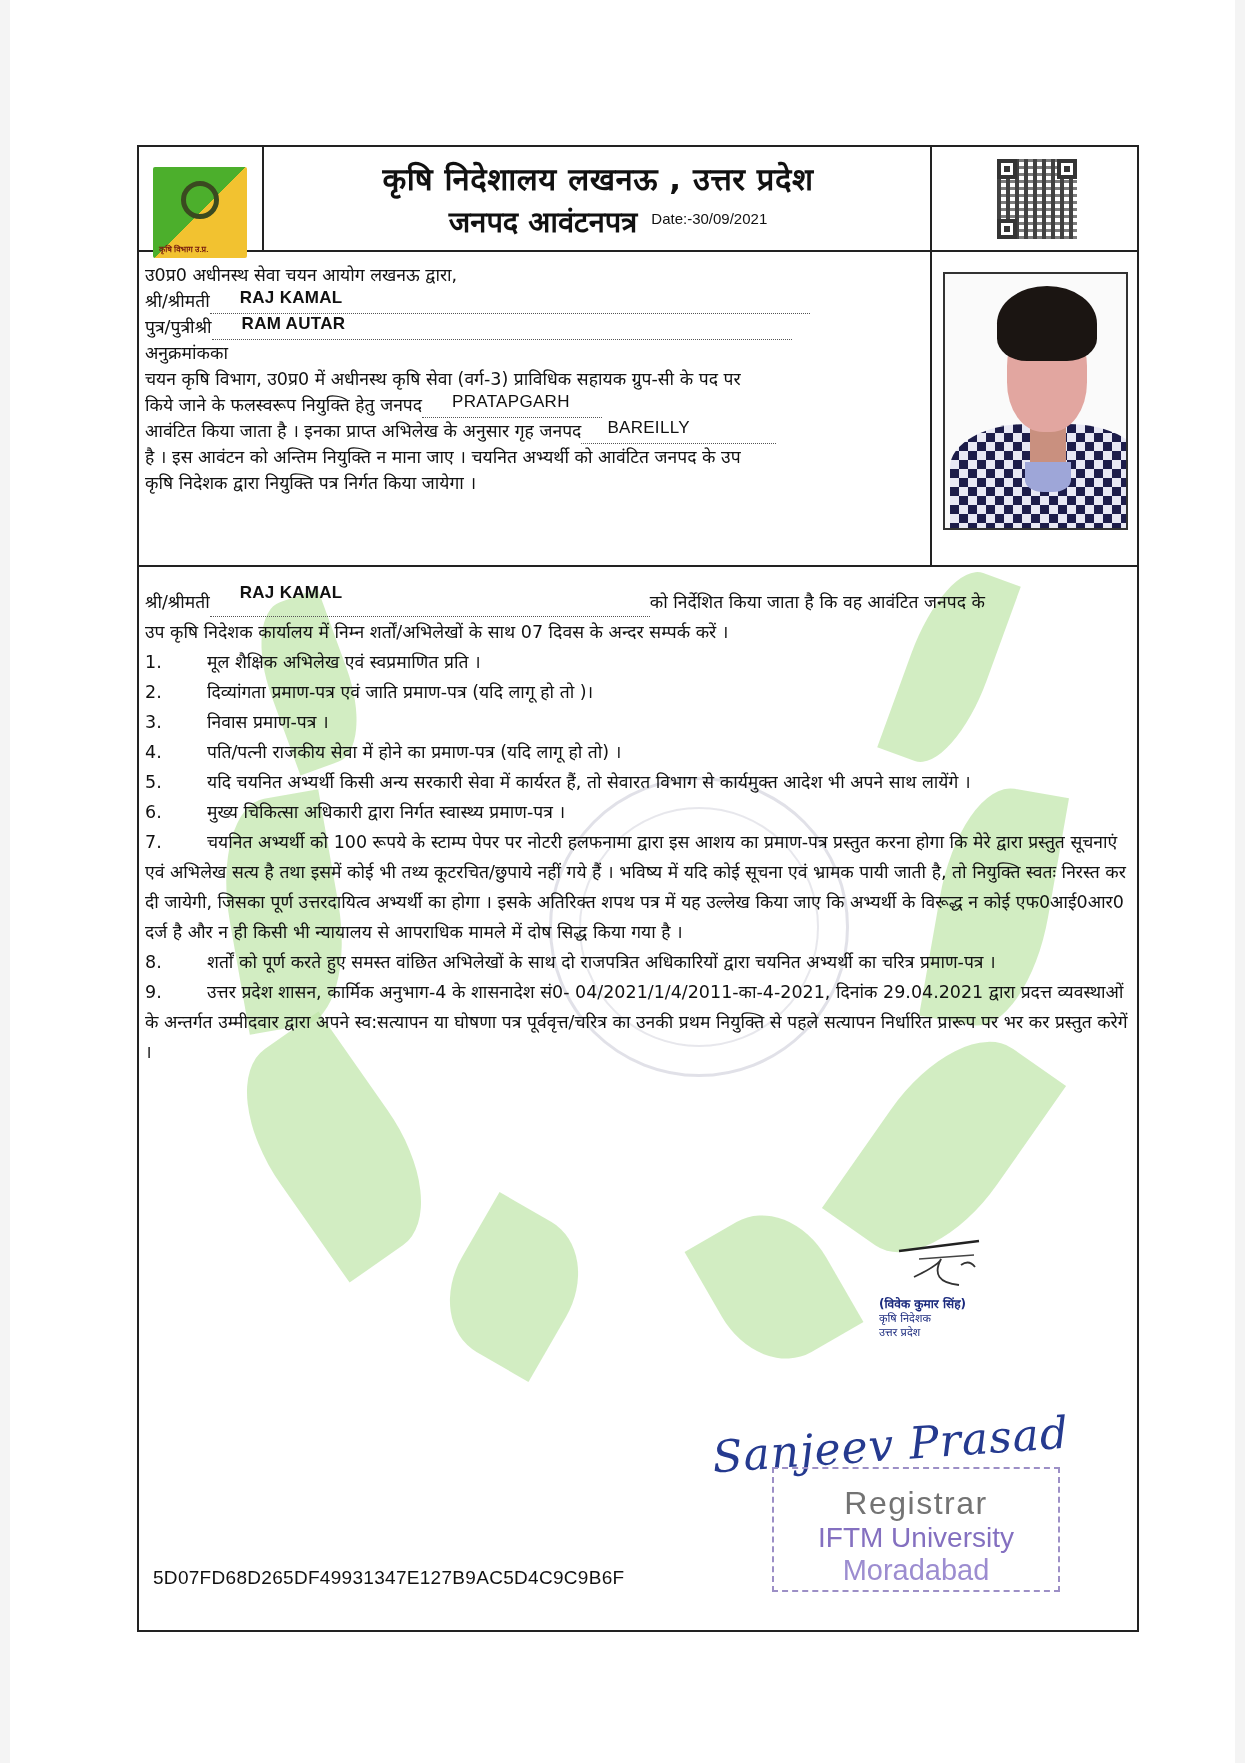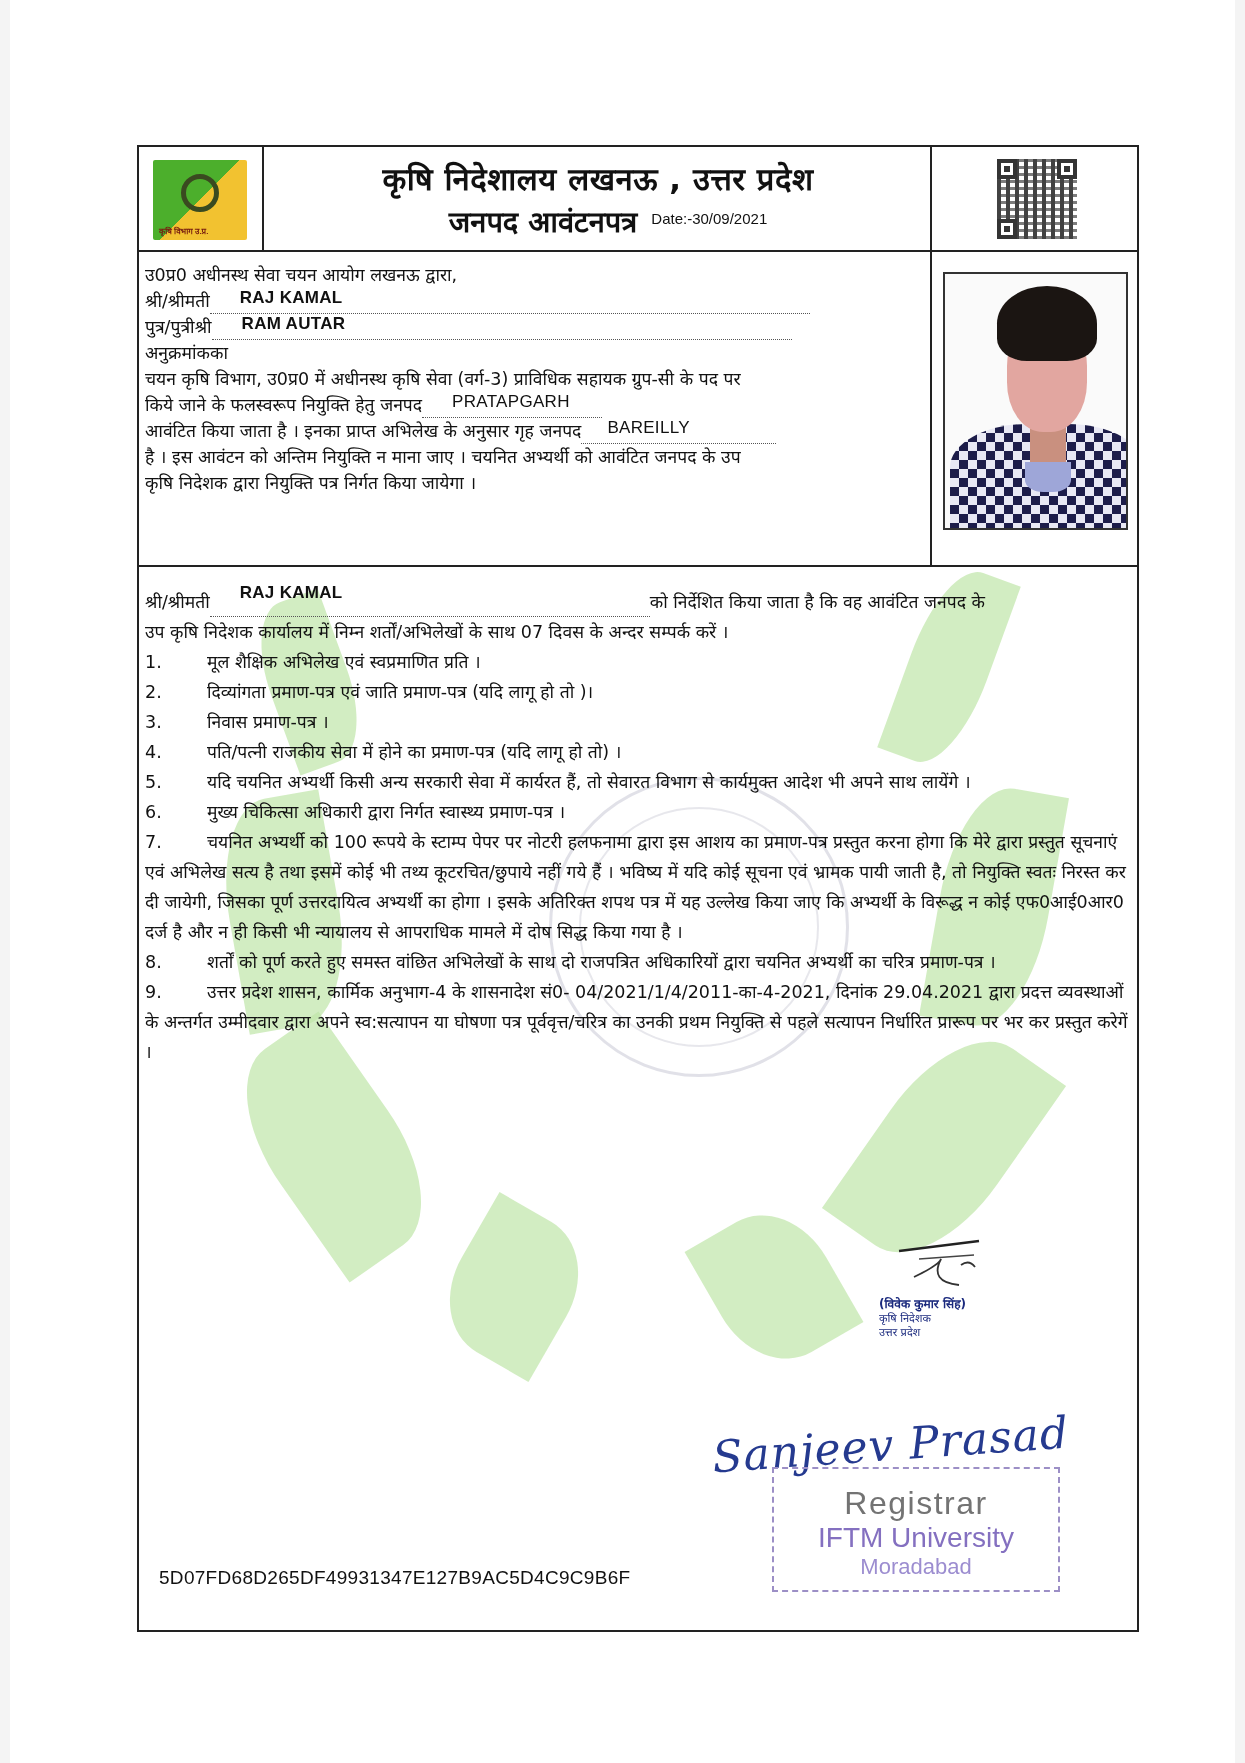--- a/index.html
+++ b/index.html
@@ -16,21 +16,21 @@
   
   .wm { position: absolute; pointer-events: none; }
   .wm-leaf { position: absolute; background: #bfe6a8; opacity: .7; border-radius: 50% 0 50% 0; }
   .wm-seal { position: absolute; left: 410px; top: 630px; width: 300px; height: 300px; border: 3px solid #c9c9d6; border-radius: 50%; opacity:.55; }
   .wm-seal2 { position: absolute; left: 440px; top: 660px; width: 240px; height: 240px; border: 2px solid #d3d3dd; border-radius: 50%; opacity:.55; }
 
   
   .hdr { position: absolute; left: 0; top: 0; width: 998px; height: 105px; border-bottom: 2px solid #222; }
   .logo-cell { position: absolute; left: 0; top: 0; width: 125px; height: 103px; border-right: 2px solid #222; }
   .logo {
-    position: absolute; left: 14px; top: 13px; width: 94px; height: 80px;
+    position: absolute; left: 14px; top: 20px; width: 94px; height: 91px;
     background: linear-gradient(135deg, #4caf2c 0%, #4caf2c 50%, #f2c230 50%, #f2c230 100%);
     border-radius: 2px;
     padding-left: 26px;
   }
   .logo .emblem { position: absolute; left: 28px; top: 14px; width: 38px; height: 38px; border: 5px solid #3a4a20; border-radius: 50%; }
   .logo .logo-text { position: absolute; left: 6px; bottom: 4px; font-size: 8px; color: #7a2010; font-weight: bold; }
   .title-cell { position: absolute; left: 127px; top: 0; width: 664px; height: 103px; text-align: center; }
   .title1 { font-family: "DejaVu Sans", sans-serif; font-weight: bold; font-size: 31px; margin-top: 10px; letter-spacing: 0.5px; }
   .title2 { font-family: "DejaVu Sans", sans-serif; font-weight: bold; font-size: 29px; margin-top: 2px; position: relative; left: 10px; }
   .date { font-size: 15px; font-weight: normal; position: relative; top: -8px; margin-left: 14px; font-family: "Liberation Sans", sans-serif; }
@@ -61,34 +61,34 @@
   .s1-text { position: absolute; left: 6px; top: 10px; width: 780px; font-family: "DejaVu Sans", sans-serif; font-size: 17.5px; line-height: 26px; }
   .line { white-space: nowrap; position: relative; height: 26px; }
   .fill { display: inline-block; border-bottom: 1px dotted #555; vertical-align: bottom; height: 20px; position: relative; }
   .fillv { position: absolute; left: 6px; bottom: 2px; font-family: "Liberation Sans", sans-serif; font-size: 17px; font-weight: bold; letter-spacing: .3px; margin-left: 24px; }
 
   
   .s2-text { position: absolute; left: 6px; top: 440px; width: 985px; font-family: "DejaVu Sans", sans-serif; font-size: 17.5px; line-height: 30px; }
   .s2-text .row { position: relative; }
   .num { display: inline-block; width: 62px; }
   .cond { display: inline; }
-  .hash { position: absolute; left: 20px; top: 1420px; font-family: "Liberation Sans", sans-serif; font-size: 19px; letter-spacing: .3px; }
+  .hash { position: absolute; left: 14px; top: 1420px; font-family: "Liberation Sans", sans-serif; font-size: 19px; letter-spacing: .3px; }
 
   
   .dir-sig { position: absolute; left: 740px; top: 1090px; width: 200px; text-align: left; color: #1b2a7e; }
   .dir-sig .scribble { height: 60px; position: relative; }
   .dir-sig .name { font-size: 12px; font-weight: bold; font-family: "DejaVu Sans", sans-serif; line-height: 15px; }
   .dir-sig .desig { font-size: 11px; font-family: "DejaVu Sans", sans-serif; line-height: 14px; }
 
   .reg-sig { position: absolute; left: 573px; top: 1272px; width: 400px; height: 175px; }
   .reg-sign { position: absolute; left: 0; top: 0; font-family: "DejaVu Serif", serif; font-style: italic; font-size: 44px; color: #253a8f; transform: rotate(-4deg); letter-spacing: 1px; }
   .stamp { position: absolute; left: 60px; top: 48px; width: 288px; height: 125px; border: 2px dashed #9c8fc6; color: #8470c0; text-align: center; }
   .stamp .r1 { font-size: 32px; letter-spacing: 1.5px; margin-top: 16px; color: #737373; }
   .stamp .r2 { font-size: 28px; }
-  .stamp .r3 { font-size: 22px; color: #9c8dd0; }
+  .stamp .r3 { font-size: 29px; color: #9c8dd0; }
 </style>
 </head>
 <body>
 
 <div class="page">
   <div class="doc">
 
     <div class="wm" style="left:0;top:0;width:998px;height:1480px;">
       <div class="wm-leaf" style="left:130px;top:450px;width:80px;height:170px;transform:rotate(-20deg);"></div>
       <div class="wm-leaf" style="left:90px;top:650px;width:110px;height:230px;transform:rotate(-10deg);"></div>

